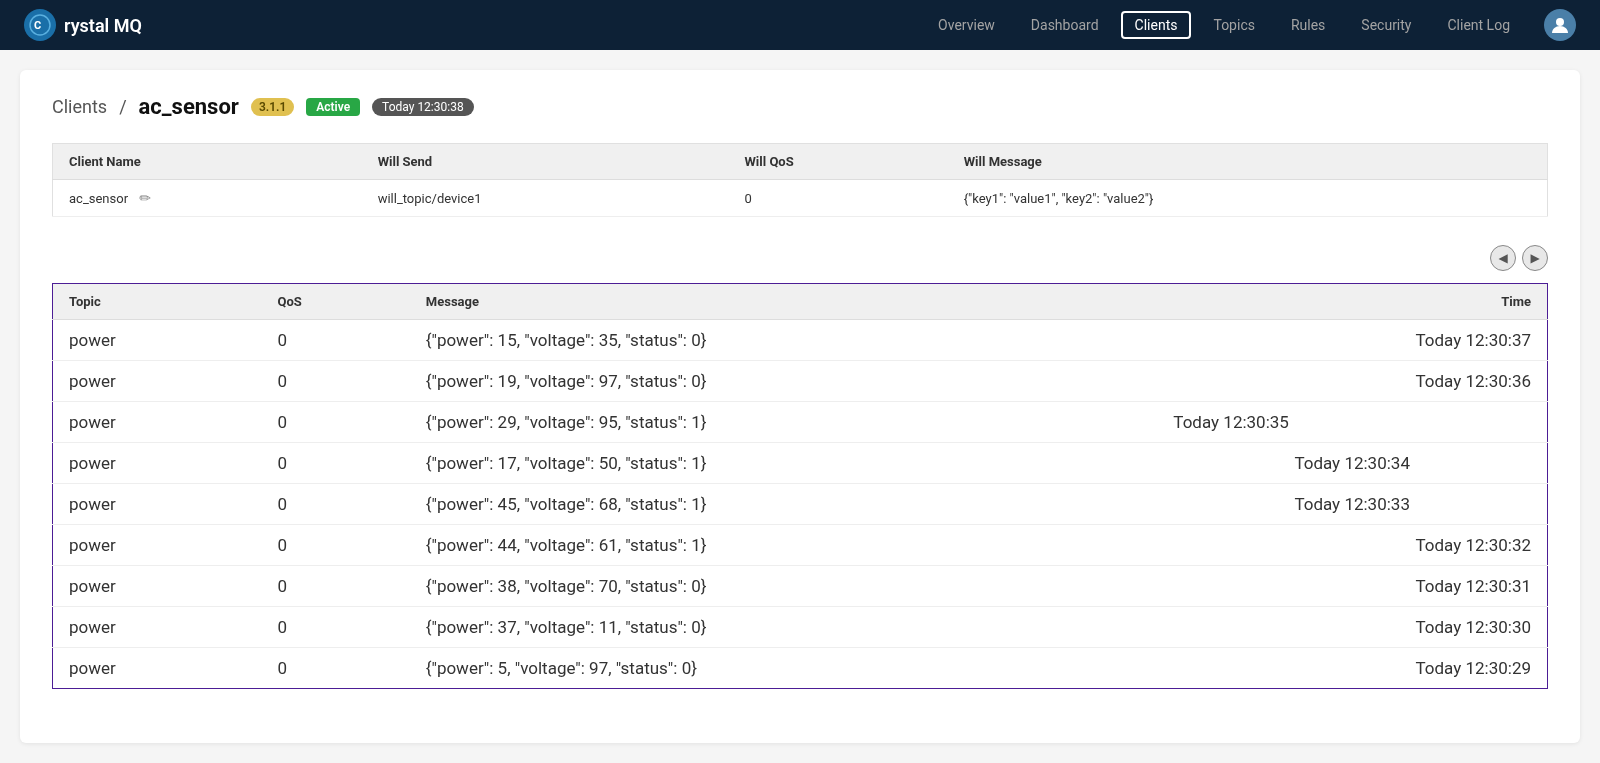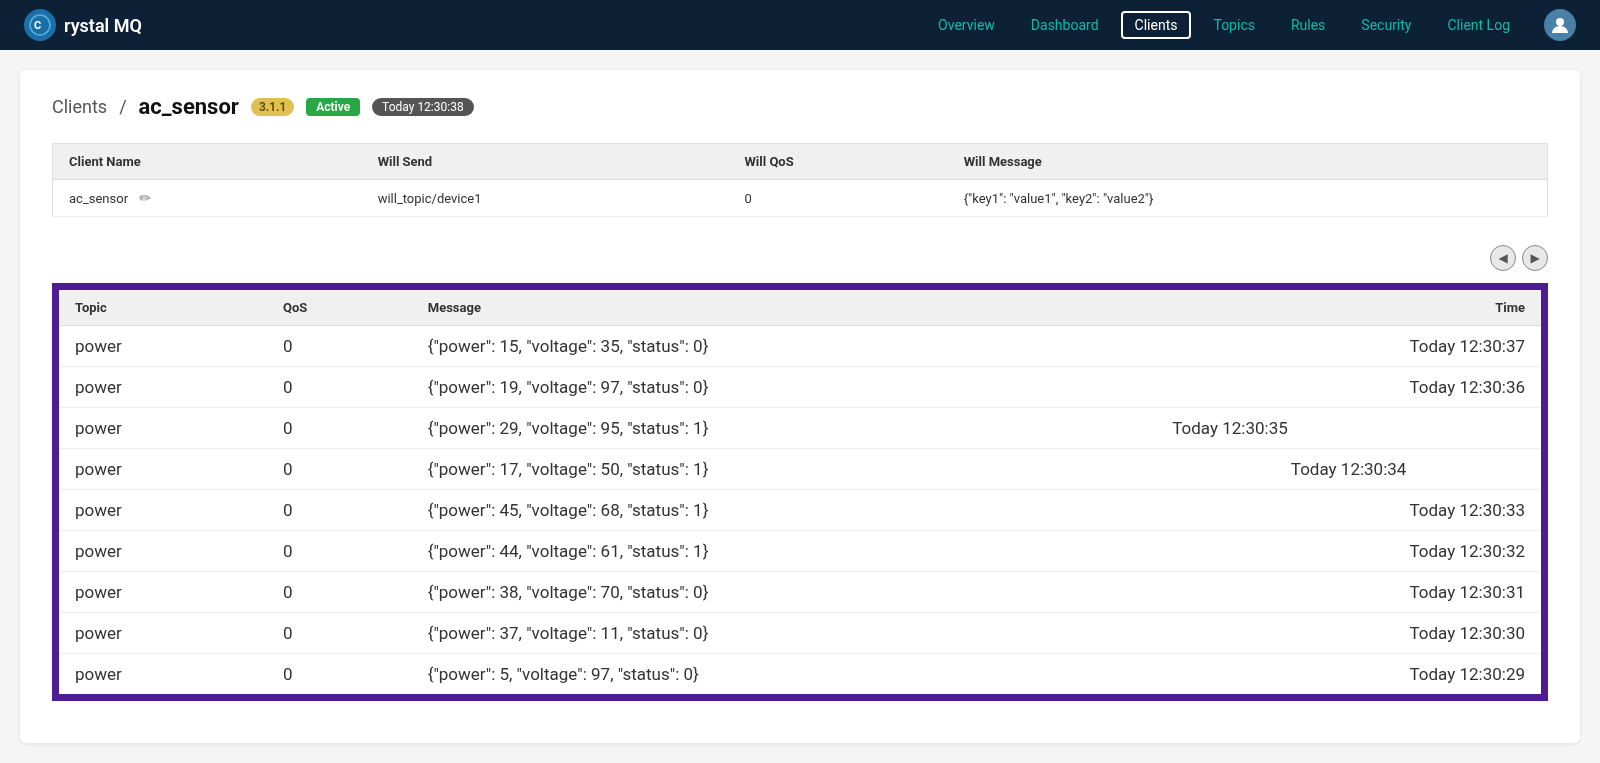--- a/index.html
+++ b/index.html
@@ -28,21 +28,21 @@
       height: 32px;
       background: #1a6fa8;
       border-radius: 50%;
       display: flex;
       align-items: center;
       justify-content: center;
       font-size: 16px;
       color: #fff;
     }
     .nav-link {
-      color: #14b8a6;
+      color: #a3a3a3;
       text-decoration: none;
       padding: 6px 14px;
       border-radius: 4px;
       font-size: 14px;
       cursor: pointer;
     }
     .nav-link.active {
       color: #fff;
       border: 2px solid #fff;
       border-radius: 4px;
@@ -182,21 +182,21 @@
       align-items: center;
       justify-content: center;
       font-size: 12px;
       color: #555;
     }
 
     
     .commands-table {
       width: 100%;
       border-collapse: collapse;
-      border: 7px solid #4c1d95;
+      border: 1px solid #4c1d95;
     }
     .commands-table th {
       background: #f0f0f0;
       text-align: left;
       padding: 10px 16px;
       font-size: 13px;
       color: #333;
       border-bottom: 1px solid #ddd;
     }
     .commands-table td {
@@ -304,21 +304,21 @@
         <tr>
           <td>power</td>
           <td>0</td>
           <td>{"power": 17, "voltage": 50, "status": 1}</td>
           <td style="text-align: center;">Today 12:30:34</td>
         </tr>
         <tr>
           <td>power</td>
           <td>0</td>
           <td>{"power": 45, "voltage": 68, "status": 1}</td>
-          <td style="text-align: right;">Today 12:30:33</td>
+          <td style="text-align: center;">Today 12:30:33</td>
         </tr>
         <tr>
           <td>power</td>
           <td>0</td>
           <td>{"power": 44, "voltage": 61, "status": 1}</td>
           <td style="text-align: right;">Today 12:30:32</td>
         </tr>
         <tr>
           <td>power</td>
           <td>0</td>

